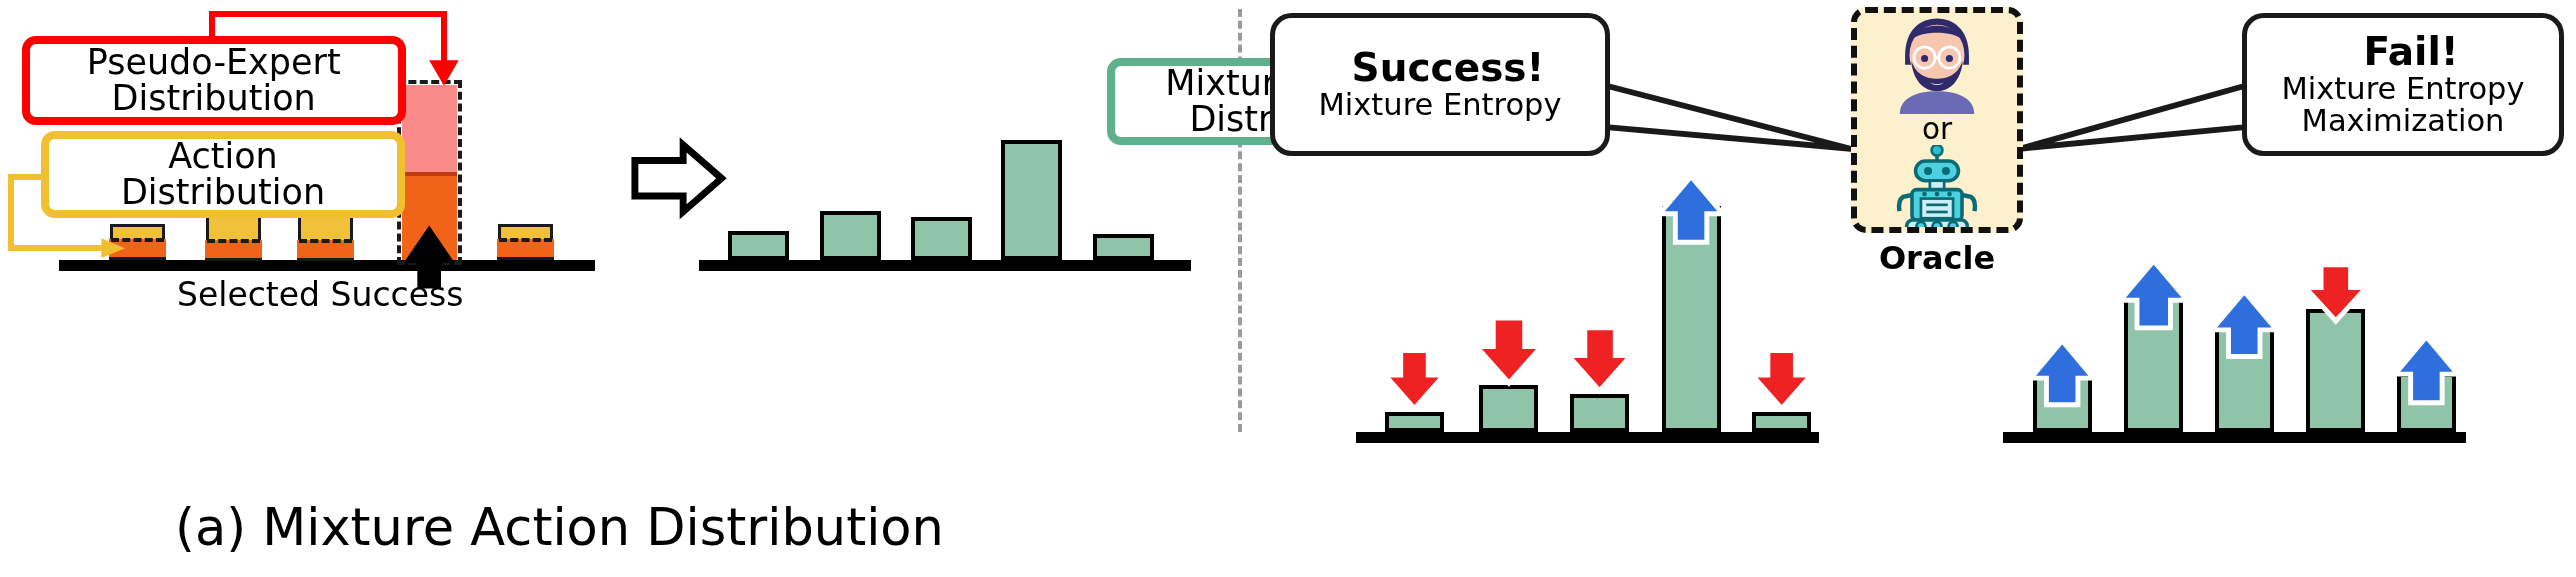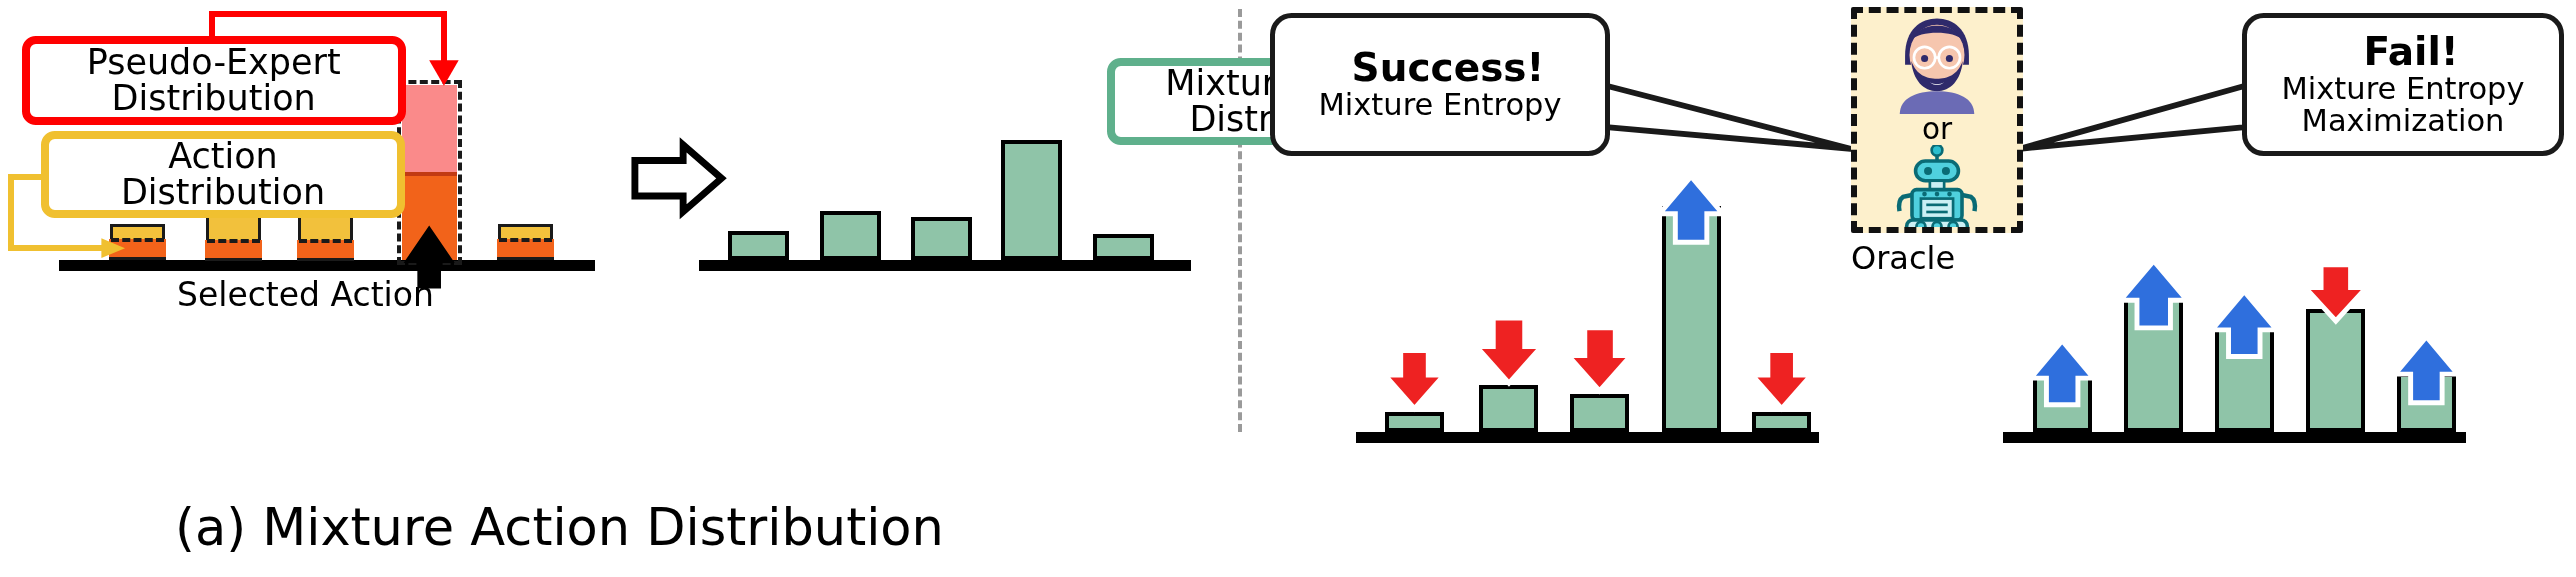--- a/index.html
+++ b/index.html
@@ -59,25 +59,25 @@
   .bubble{position:absolute;background:#fff;border:5.9px solid #1a1a1a;border-radius:21.7px;
       display:flex;flex-direction:column;align-items:center;justify-content:center;
       text-align:center;box-sizing:border-box;z-index:32;}
   .bubble .big{font-weight:bold;font-size:39px;line-height:1.08;margin-left:16px;}
   .bubble .small{font-size:30.5px;line-height:1.05;}
   #success-bubble{left:1270px;top:11.8px;width:340px;height:143px;}
   #fail-bubble{left:2242px;top:11.8px;width:322px;height:143px;}
 
   
   #oracle-card{position:absolute;left:1851px;top:5.9px;width:172px;height:226px;
-      background:#fdf0cc;border:6.9px dashed #111;border-radius:2px;z-index:31;
+      background:#fdf0cc;border:6.9px dashed #111;border-radius:15px;z-index:31;
       display:flex;flex-direction:column;align-items:center;box-sizing:border-box;}
   #oracle-or{font-size:29.5px;line-height:1;margin:1px 0 0 0;}
-  #oracle-label{position:absolute;left:1851px;top:238px;width:172px;
-      font-size:32px;font-weight:normal;z-index:31;}
+  #oracle-label{position:absolute;left:1851px;top:238px;width:172px;text-align:center;
+      font-size:32px;font-weight:bold;z-index:31;}
 
   
   .caption{position:absolute;font-size:51px;white-space:nowrap;z-index:20;}
   #caption-a{left:175px;top:497px;}
   #caption-b{left:1429px;top:497px;}
   #selected-action-label{position:absolute;left:177px;top:274px;font-size:33px;z-index:20;}
 </style>
 </head>
 <body>
 
@@ -124,21 +124,21 @@
     <div class="orange-foot"></div>
     <div class="dash-sep"></div>
   </div>
 
   <div id="selected-bar" style="left:402px;top:84px;width:55px;height:175px;">
     <div class="pink" style="height:92px;"></div>
     <div class="orange" style="height:84px;"></div>
     <div class="dashframe"></div>
   </div>
 
-  <div id="selected-action-label">Selected Action</div>
+  <div id="selected-action-label">Selected Success</div>
 
   <div class="baseline" style="left:699px;top:259px;width:492px;"></div>
 
   <div class="bar bar-green" style="left:728px;top:230px;width:61px;height:28.5px;"></div>
   <div class="bar bar-green" style="left:820px;top:210px;width:61px;height:49px;"></div>
   <div class="bar bar-green" style="left:911px;top:216px;width:61px;height:43px;"></div>
   <div class="bar bar-green" style="left:1001px;top:139px;width:61px;height:120px;"></div>
   <div class="bar bar-green" style="left:1093px;top:233px;width:61px;height:25.6px;"></div>
 
   <div id="panel-divider"></div>

